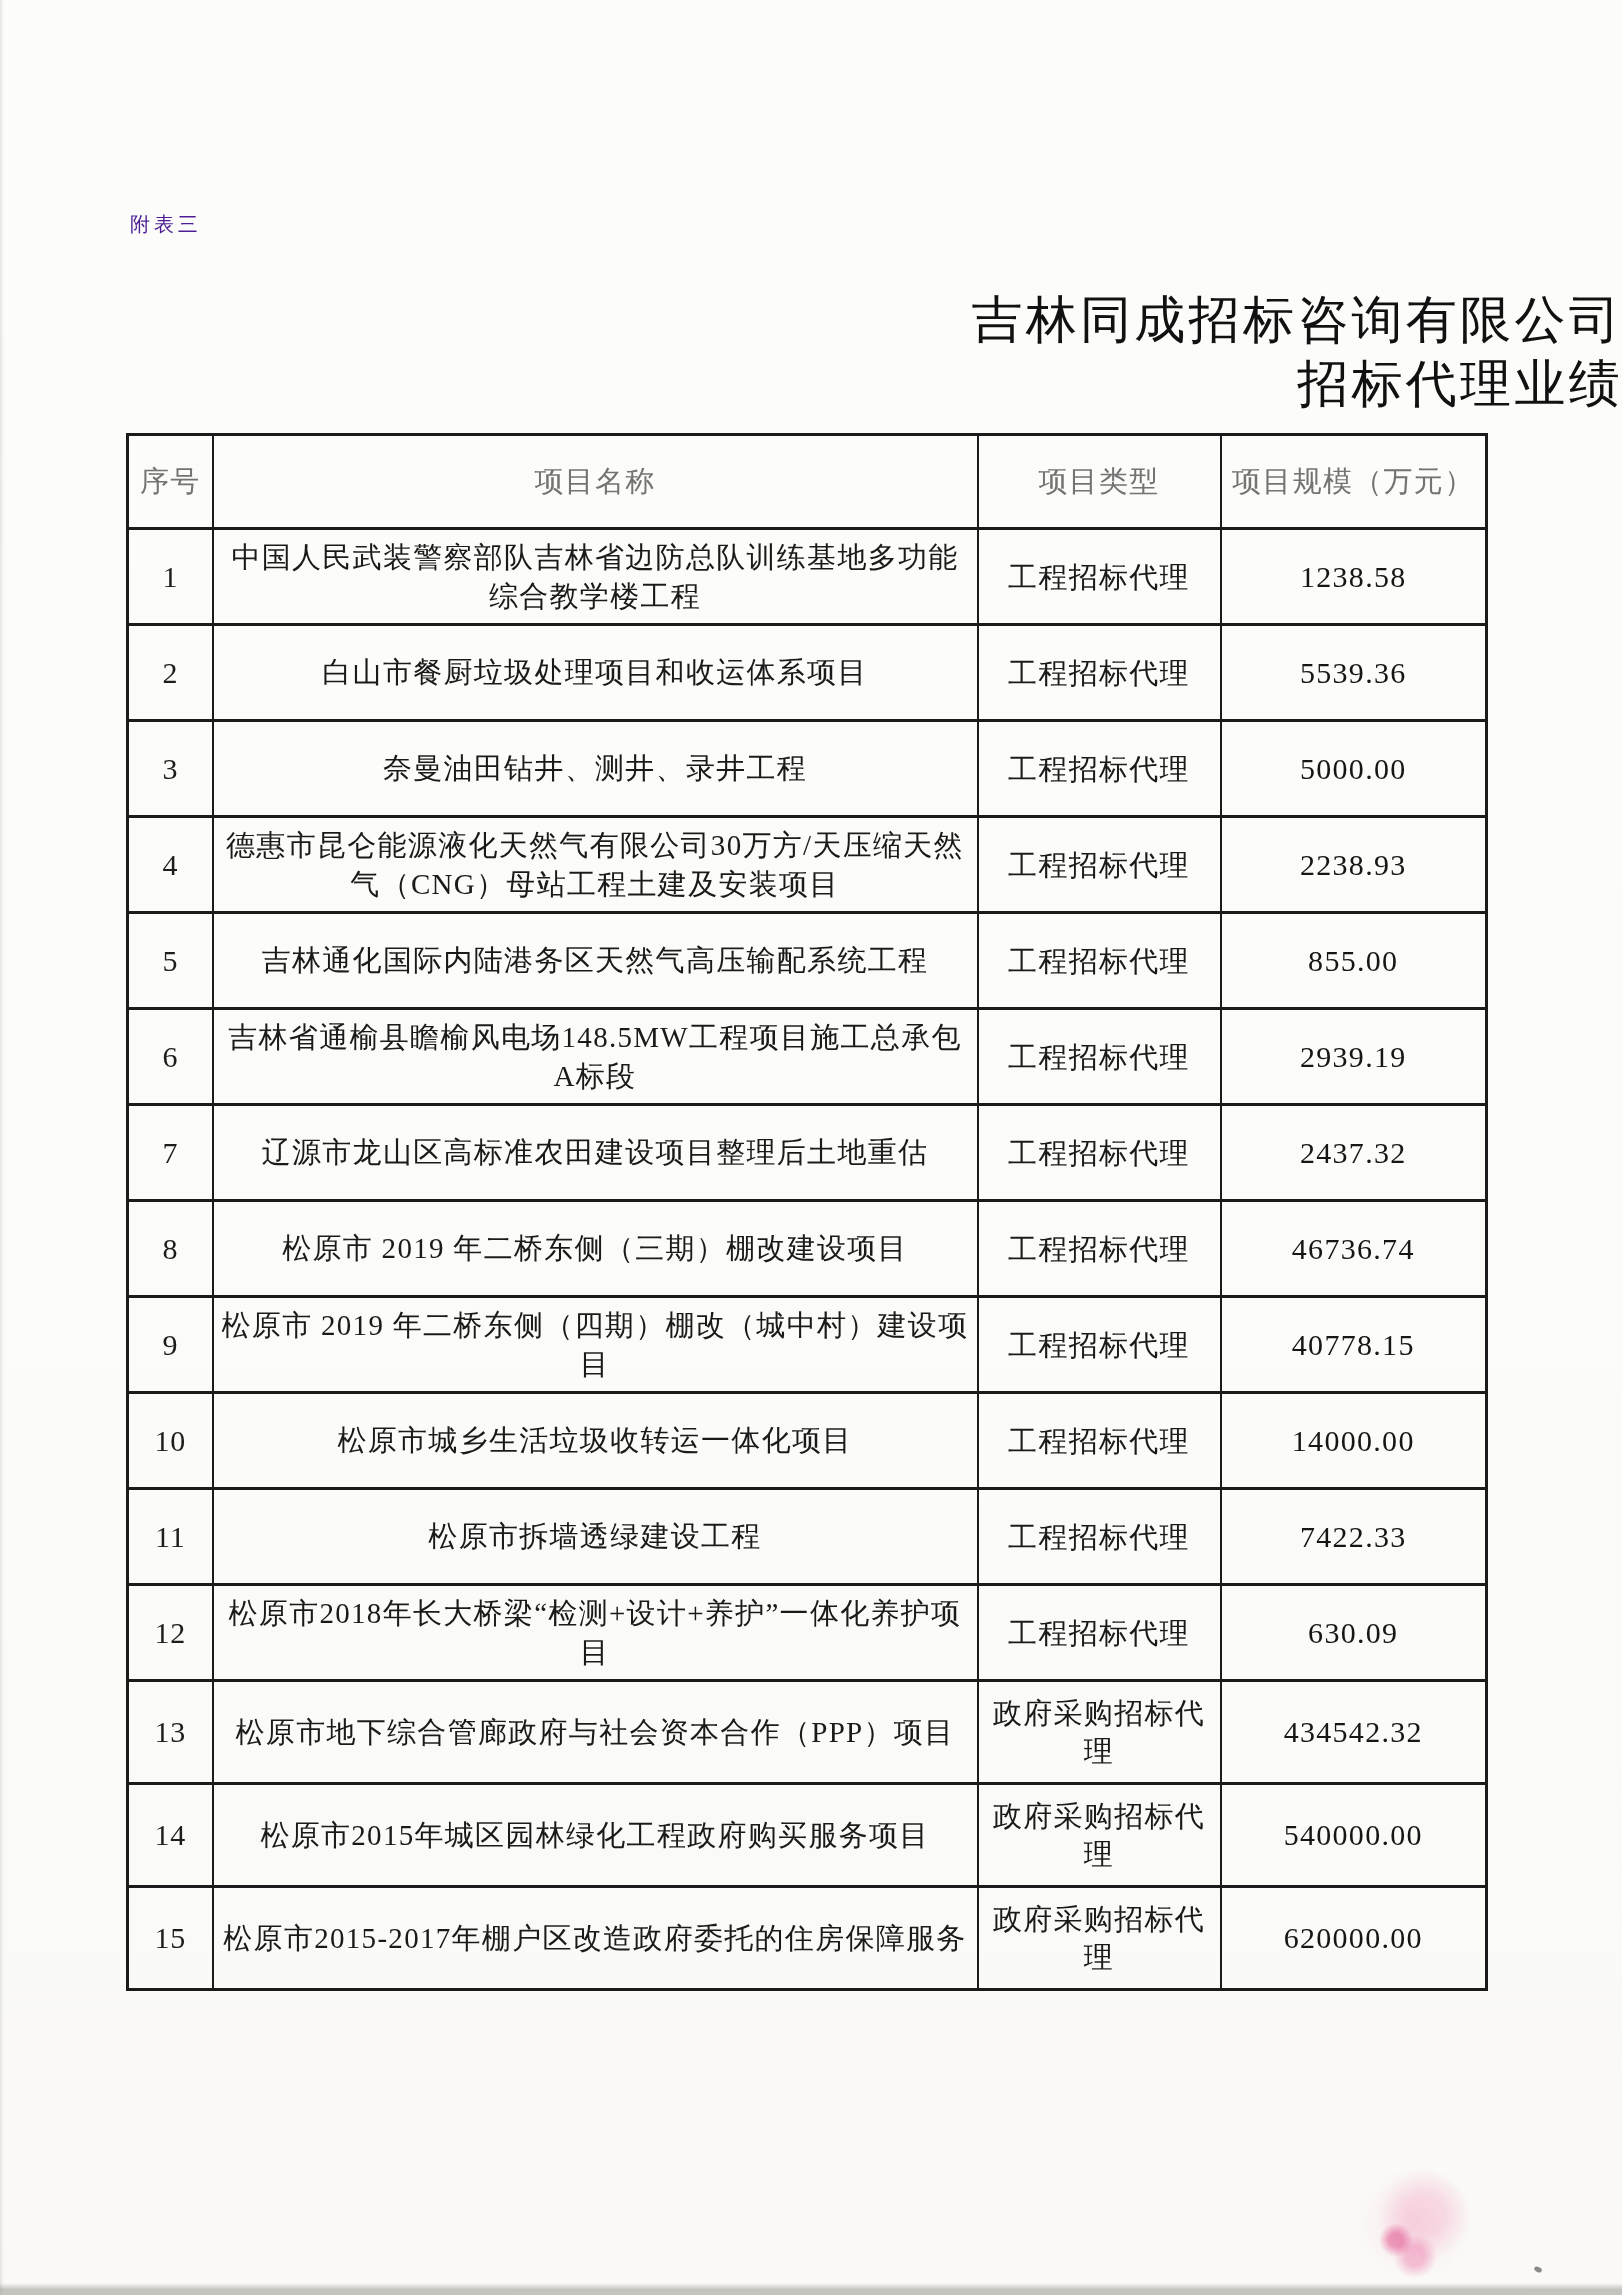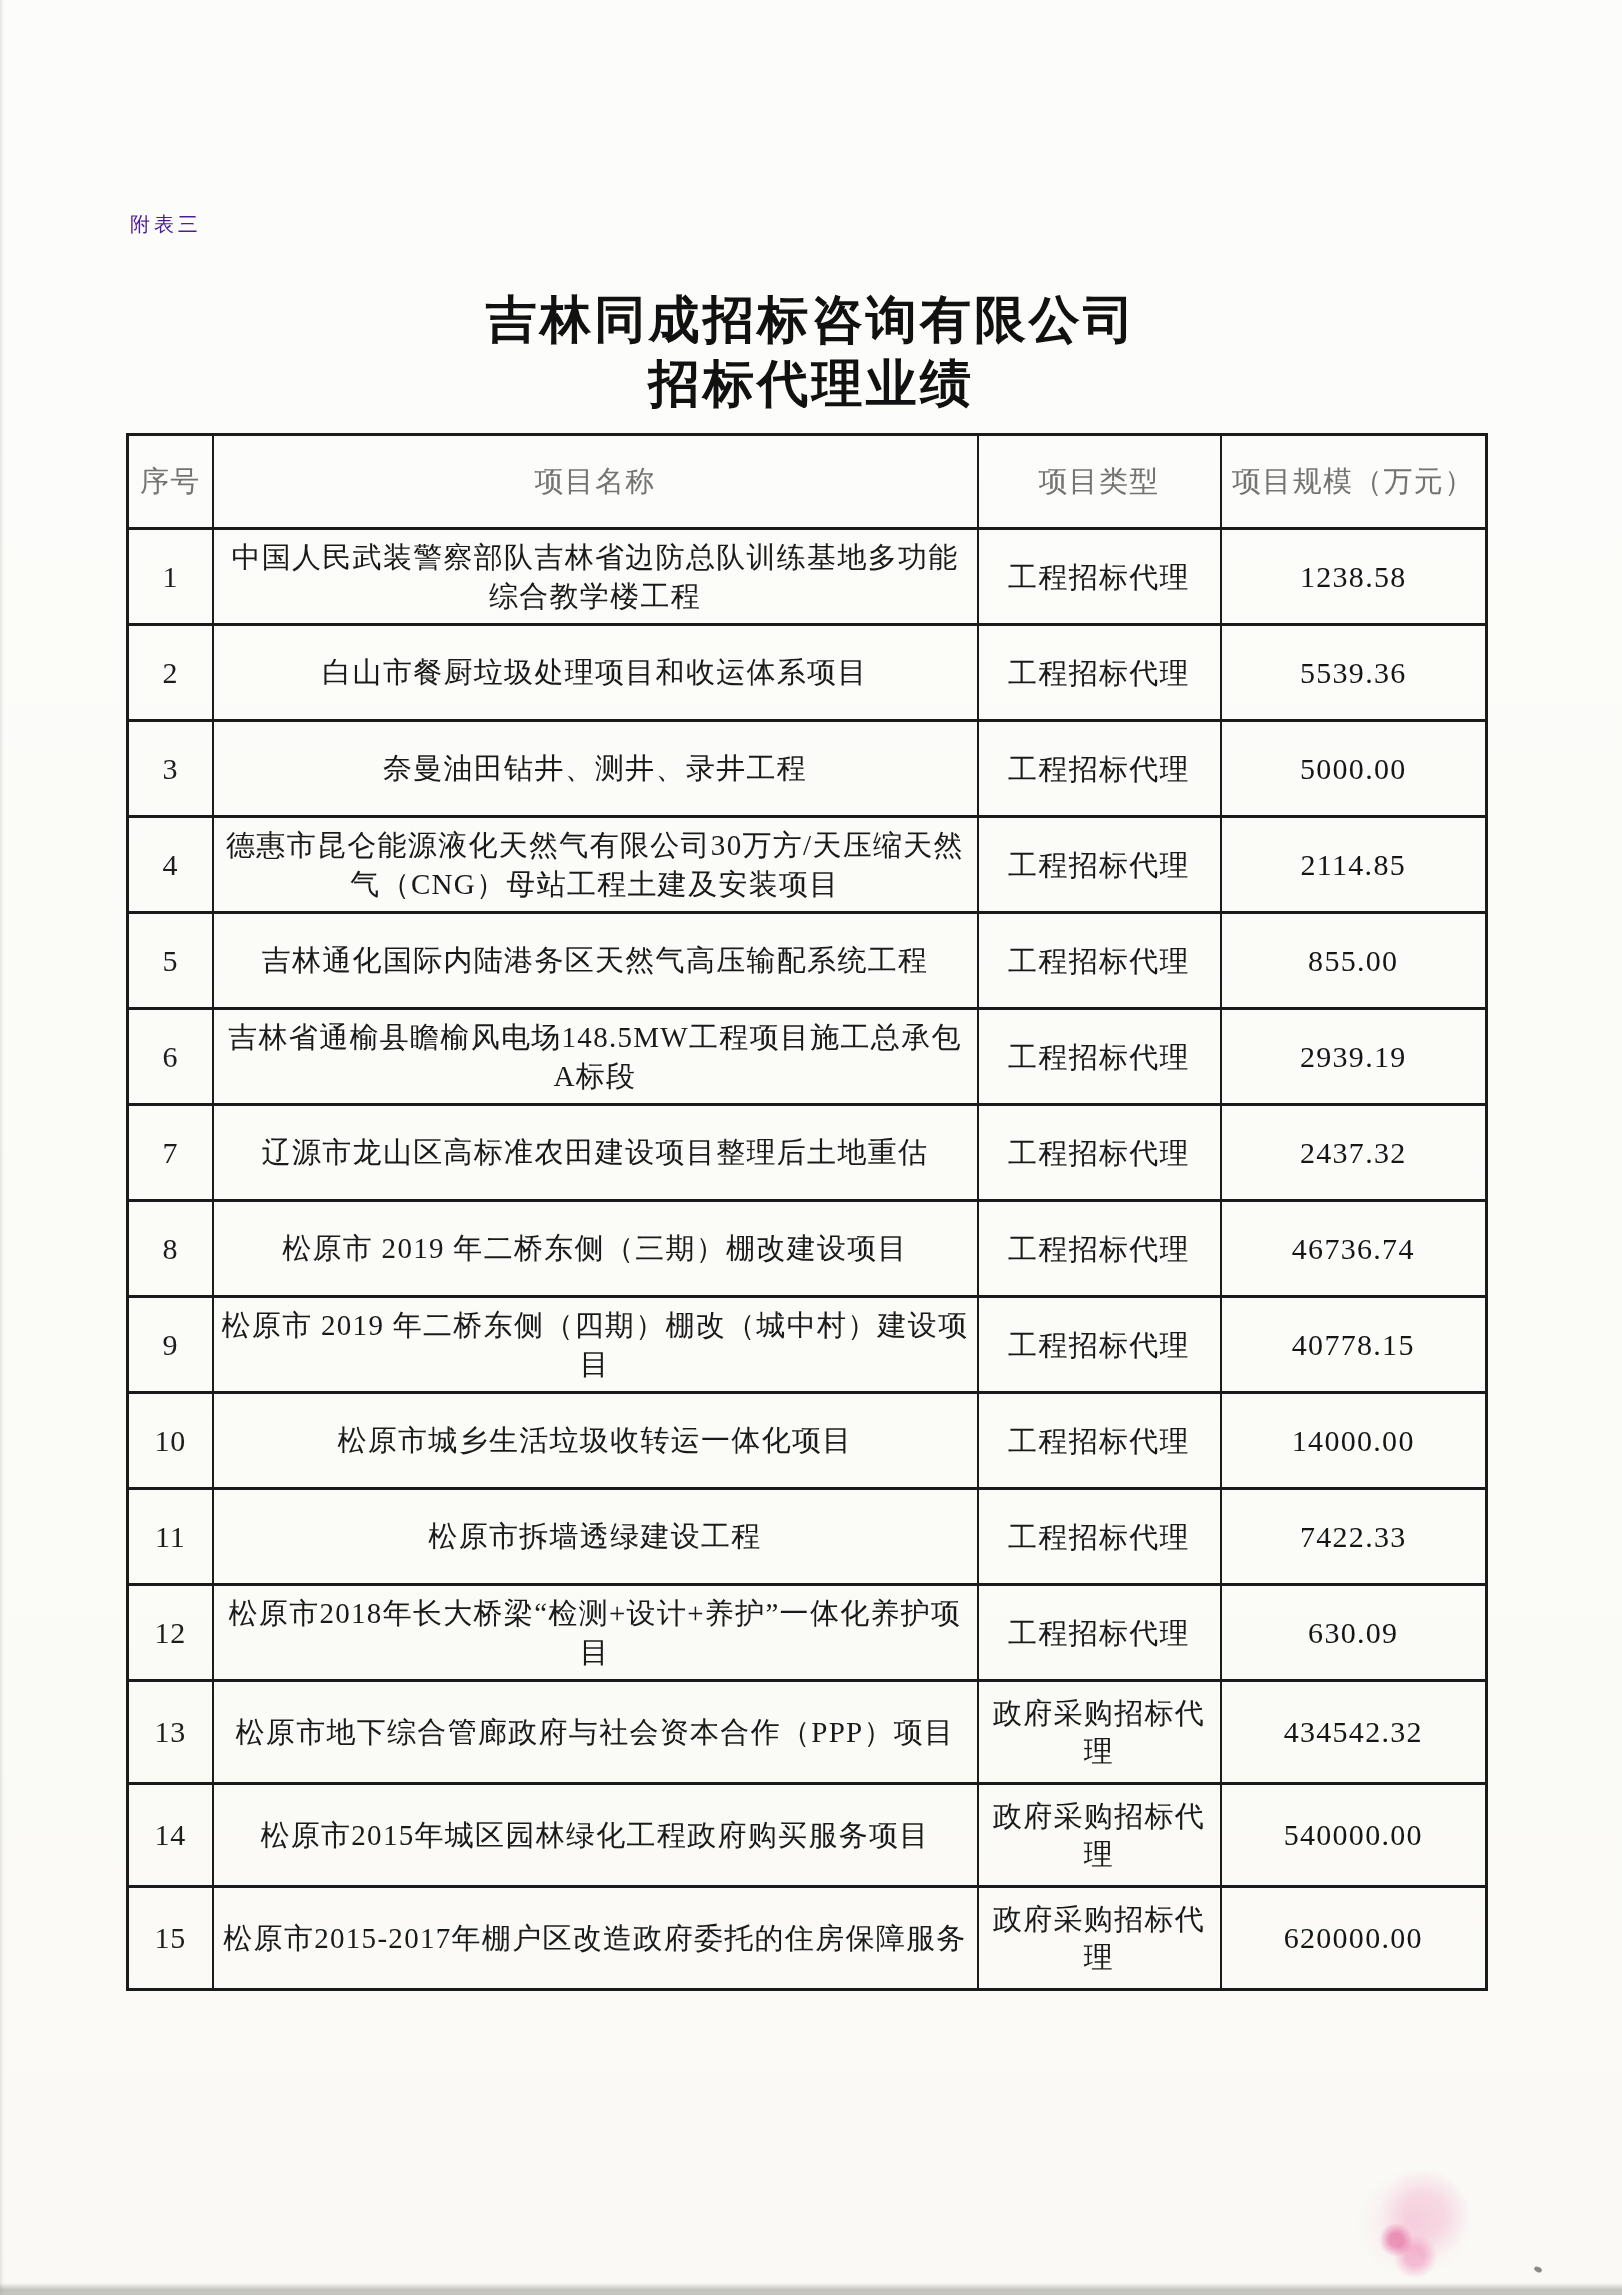--- a/index.html
+++ b/index.html
@@ -8,21 +8,21 @@
     background:linear-gradient(180deg,#fcfcfa 0%,#fbfbf8 60%,#faf9f6 100%);
     font-family:"Liberation Serif","DejaVu Serif",serif;
     color:#1d1d1d;
   }
   .attachment-label{
     position:absolute;left:130px;top:211px;
     font-size:20px;letter-spacing:3.9px;color:#4c1d95;
   }
   .doc-title{
     position:absolute;left:0;top:288px;width:100%;
-    text-align:center;font-weight:bold;color:#111;
+    text-align:right;font-weight:normal;color:#111;
     font-size:51px;line-height:64px;letter-spacing:3.3px;
   }
   table.perf-table{
     position:absolute;left:126px;top:433px;
     width:1359px;border-collapse:collapse;table-layout:fixed;
     border:3.3px solid #1b1b1b;
   }
   .perf-table col.c-index{width:85px;}
   .perf-table col.c-name{width:765px;}
   .perf-table col.c-type{width:243px;}
@@ -102,21 +102,21 @@
     <tr>
       <td class="cell-index">3</td>
       <td class="cell-name">奈曼油田钻井、测井、录井工程</td>
       <td class="cell-type">工程招标代理</td>
       <td class="cell-scale">5000.00</td>
     </tr>
     <tr>
       <td class="cell-index">4</td>
       <td class="cell-name">德惠市昆仑能源液化天然气有限公司30万方/天压缩天然气（CNG）母站工程土建及安装项目</td>
       <td class="cell-type">工程招标代理</td>
-      <td class="cell-scale">2114.85</td>
+      <td class="cell-scale">2238.93</td>
     </tr>
     <tr>
       <td class="cell-index">5</td>
       <td class="cell-name">吉林通化国际内陆港务区天然气高压输配系统工程</td>
       <td class="cell-type">工程招标代理</td>
       <td class="cell-scale">855.00</td>
     </tr>
     <tr>
       <td class="cell-index">6</td>
       <td class="cell-name">吉林省通榆县瞻榆风电场148.5MW工程项目施工总承包A标段</td>

